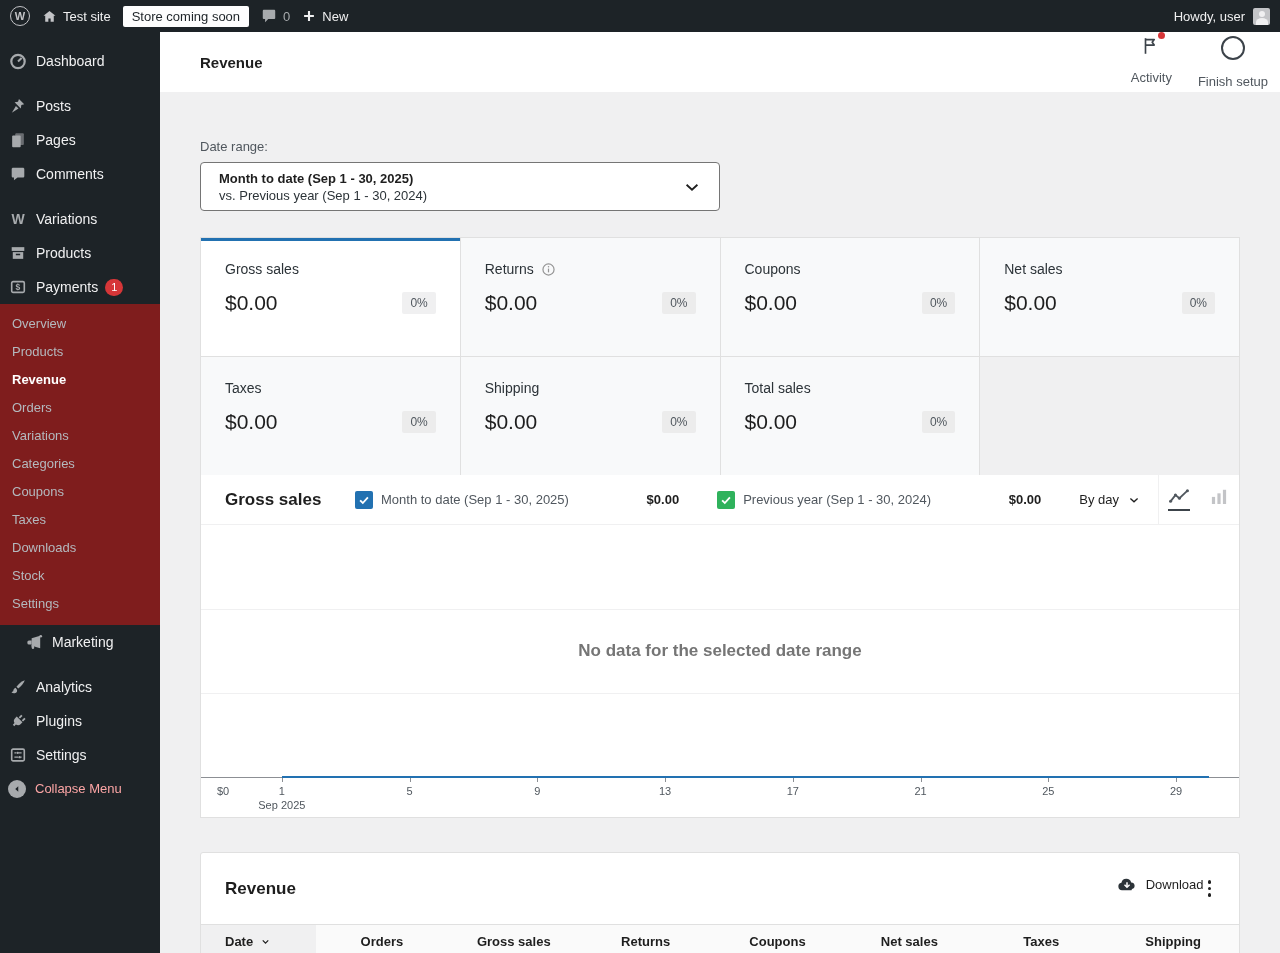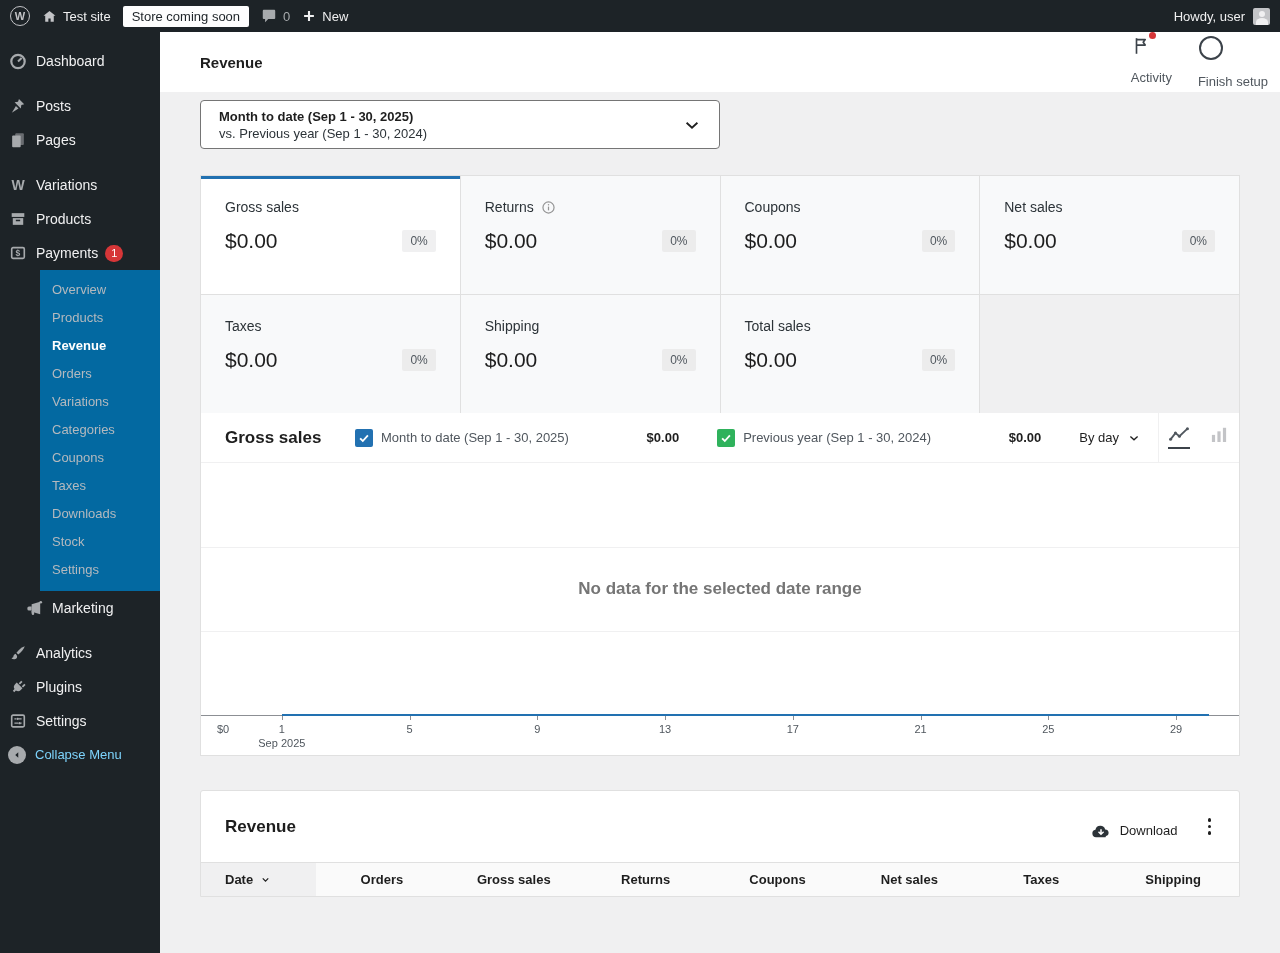--- a/index.html
+++ b/index.html
@@ -28,35 +28,35 @@
   .menu-group.no-gap { margin-top:0;padding-left:16px; }
   .menu-item { position:relative; height:34px; display:flex; align-items:center; padding:0 8px;
                color:#f0f0f1; font-size:14px; cursor:pointer; }
   .mi-icon { width:20px; height:20px; margin-right:8px; color:#a7aaad; display:flex; align-items:center; justify-content:center; }
   .menu-item.active { background:#2271b1; color:#fff; }
   .menu-item.active .mi-icon { color:#fff; }
   .menu-item.active::after { content:''; position:absolute; right:0; top:50%; transform:translateY(-50%);
                              border:8px solid transparent; border-right-color:#f0f0f1; }
   .mi-badge { margin-left:7px; background:#d63638; color:#fff; font-size:11px; line-height:1;
               padding:3px 6px; border-radius:9px; }
-  .submenu { list-style:none; background:#0369a1; padding:5px 0 8px;margin-left:40px; }
+  .submenu { list-style:none; background:#7f1d1d; padding:5px 0 8px; }
   .submenu li { height:28px; display:flex; align-items:center; padding-left:12px;
                 font-size:13px; color:#b4b9be; cursor:pointer; }
   .submenu li.current { color:#fff; font-weight:bold; }
   .collapse-item { margin-top:0; height:33px; display:flex; align-items:center; padding:0 8px;
-                   color:#7dd3fc; font-size:13px; cursor:pointer; }
+                   color:#fca5a5; font-size:13px; cursor:pointer; }
   .collapse-icon { width:18px; height:18px; border-radius:50%; background:#a7aaad; color:#1d2327;
                    display:flex; align-items:center; justify-content:center; margin-right:9px; font-size:10px; }
 
   
   #main { margin-left:160px; width:1120px; }
   .page-header { height:60px; background:#fff; display:flex; align-items:center; }
   .page-title { font-size:15px; font-weight:600; margin-left:40px; color:#1e1e1e; }
   .header-actions { margin-left:auto; display:flex; gap:26px; padding-right:12px; }
-  .h-action { display:flex; flex-direction:column; align-items:flex-start; gap:13px; cursor:pointer; }
+  .h-action { display:flex; flex-direction:column; align-items:center; gap:13px; cursor:pointer; }
   .h-action .lbl { font-size:13px; color:#50575e; }
   .flag-wrap { position:relative; }
   .red-dot { position:absolute; top:-3px; right:-3px; width:7px; height:7px; border-radius:50%; background:#d63638; }
 
   .content { padding:0 40px; }
 
   .dr-label { margin-top:47px; font-size:13px; color:#50575e; }
   .dr-select { margin-top:8px; width:520px; height:49px; background:#fff; border:1px solid #757575;
                border-radius:4px; display:flex; align-items:center; padding:0 18px; cursor:pointer; }
   .dr-text .l1 { font-size:13px; font-weight:bold; color:#1e1e1e; }
@@ -98,21 +98,21 @@
   .axis { position:relative; height:39px; background:#fff; }
   .tickmark { position:absolute; top:0; width:1px; height:4px; background:#8c8f94; }
   .tick { position:absolute; top:7px; transform:translateX(-50%); font-size:11px; color:#50575e; }
   .y-zero { position:absolute; top:7px; left:16px; font-size:11px; color:#50575e; }
   .x-month { position:absolute; top:21px; transform:translateX(-50%); font-size:11px; color:#50575e; }
 
   
   .table-panel { margin-top:34px; background:#fff; border:1px solid #e0e0e0; border-radius:3px 3px 0 0; }
   .tp-header { height:71px; display:flex; align-items:center; padding:0 24px; }
   .tp-title { font-size:17px; font-weight:600; color:#1e1e1e; }
-  .tp-actions { margin-left:auto; display:flex; align-items:flex-end; gap:26px; }
+  .tp-actions { margin-left:auto; display:flex; align-items:flex-start; }
   .download-btn { display:flex; align-items:center; gap:9px; font-size:13px; color:#1e1e1e; cursor:pointer; }
   .kebab { display:flex; flex-direction:column; gap:3px; padding:4px; cursor:pointer; }
   .kebab i { width:3.5px; height:3.5px; border-radius:50%; background:#1e1e1e; }
   .thead { display:flex; height:34px; border-top:1px solid #e0e0e0; background:#fafafa;
            font-size:13px; font-weight:600; color:#1e1e1e; }
   .th { display:flex; align-items:center; justify-content:center; flex:1; cursor:pointer; }
   .th.date { flex:0 0 115px; justify-content:flex-start; padding-left:24px; background:#f0f0f1; gap:7px; }
 </style>
 </head>
 <body>
@@ -176,20 +176,28 @@
       <span class="mi-label">Posts</span>
     </a>
     <a class="menu-item">
       <span class="mi-icon">
         <svg width="18" height="18" viewBox="0 0 20 20" fill="currentColor">
             <rect x="7" y="2.5" width="9.5" height="13" rx="1" opacity=".55"></rect>
             <rect x="3.5" y="5" width="9.5" height="13" rx="1"></rect>
           </svg>
       </span>
       <span class="mi-label">Pages</span>
+    </a>
+    <a class="menu-item">
+      <span class="mi-icon">
+        <svg width="18" height="18" viewBox="0 0 20 20" fill="currentColor">
+            <path d="M3 4.5C3 3.7 3.7 3 4.5 3h11c.8 0 1.5.7 1.5 1.5v8c0 .8-.7 1.5-1.5 1.5H9.5L5.5 17v-3h-1C3.7 14 3 13.3 3 12.5z"></path>
+          </svg>
+      </span>
+      <span class="mi-label">Comments</span>
     </a>
   </div>
 
   <div class="menu-group">
     <a class="menu-item">
       <span class="mi-icon">
         <svg width="20" height="20" viewBox="0 0 20 20" fill="currentColor">
             <text x="10" y="15" text-anchor="middle" font-size="14" font-weight="bold" font-family="inherit">W</text>
           </svg>
       </span>
@@ -307,20 +315,21 @@
           <svg width="26" height="26" viewBox="0 0 26 26" fill="none" stroke="#3c434a">
               <circle cx="13" cy="13" r="11" stroke-width="2"></circle>
             </svg>
         </span>
         <span class="lbl">Finish setup</span>
       </div>
     </div>
   </div>
 
   <div class="content">
+    <div class="dr-label">Date range:</div>
     <div class="dr-select">
       <div class="dr-text">
         <div class="l1">Month to date (Sep 1 - 30, 2025)</div>
         <div class="l2">vs. Previous year (Sep 1 - 30, 2024)</div>
       </div>
       <span class="dr-chevron">
         <svg width="18" height="18" viewBox="0 0 20 20" fill="none" stroke="#1e1e1e" stroke-width="2">
             <path d="M4 7.5l6 5.5 6-5.5"></path>
           </svg>
       </span>

